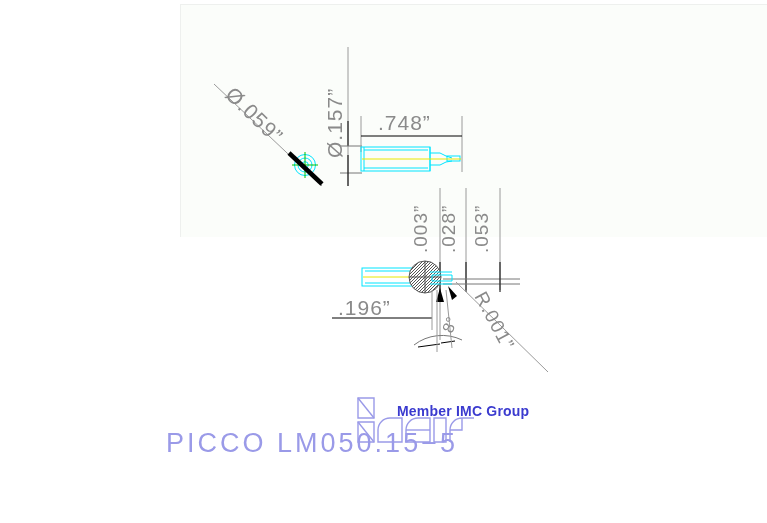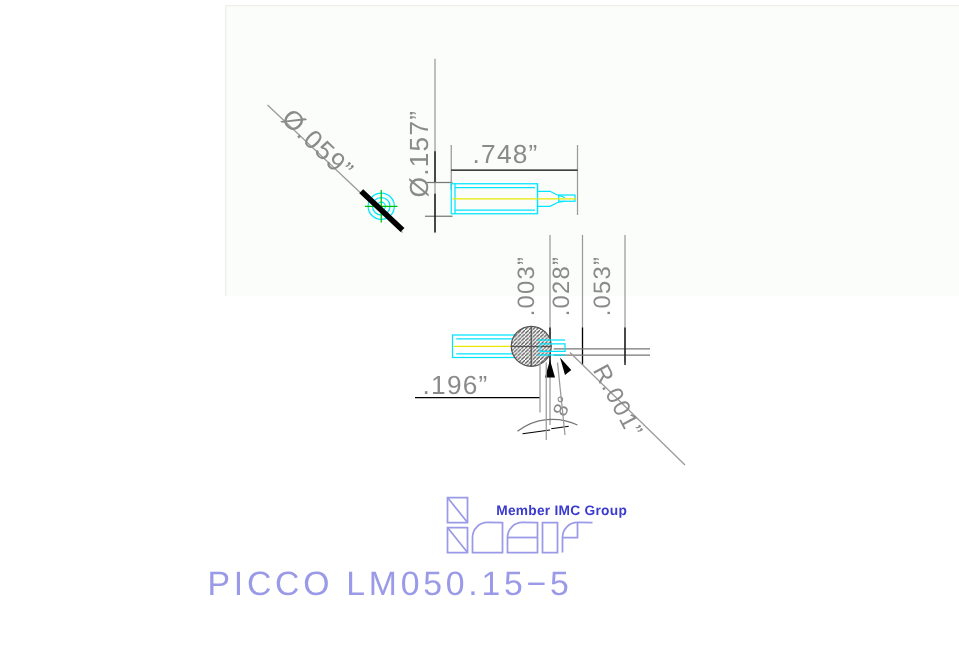--- a/index.html
+++ b/index.html
@@ -14,25 +14,25 @@
   #panel2{position:absolute;left:180px;top:237px;width:587px;height:286px;background:#ffffff;}
 
   svg{position:absolute;left:0;top:0;}
 
   .dimtxt{fill:#8a8a8a;font-family:"Liberation Sans",sans-serif;font-size:21px;
           letter-spacing:1px;}
   .dimtxt-sm{fill:#8a8a8a;font-family:"Liberation Sans",sans-serif;font-size:19px;
           letter-spacing:1px;}
   .angtxt{fill:#8a8a8a;font-family:"Liberation Sans",sans-serif;font-size:16px;}
 
-  .title{position:absolute;left:0;top:452px;width:624px;text-align:center;
+  .title{position:absolute;left:0;top:428px;width:624px;text-align:center;
          color:#9a9ae8;font-family:"Liberation Sans",sans-serif;font-size:27px;
          letter-spacing:3px;white-space:pre;}
 
-  .imc{position:absolute;left:397px;top:403px;color:#3b3bcf;font-size:11px;
+  .imc{position:absolute;left:397px;top:403px;color:#3b3bcf;font-size:14px;
        font-weight:bold;font-family:"Liberation Sans",sans-serif;letter-spacing:.2px;}
 
   #logo{position:absolute;left:352px;top:396px;width:136px;height:48px;}
 </style>
 </head>
 <body>
 
 <div id="stage">
 
   <div id="panel"></div>

